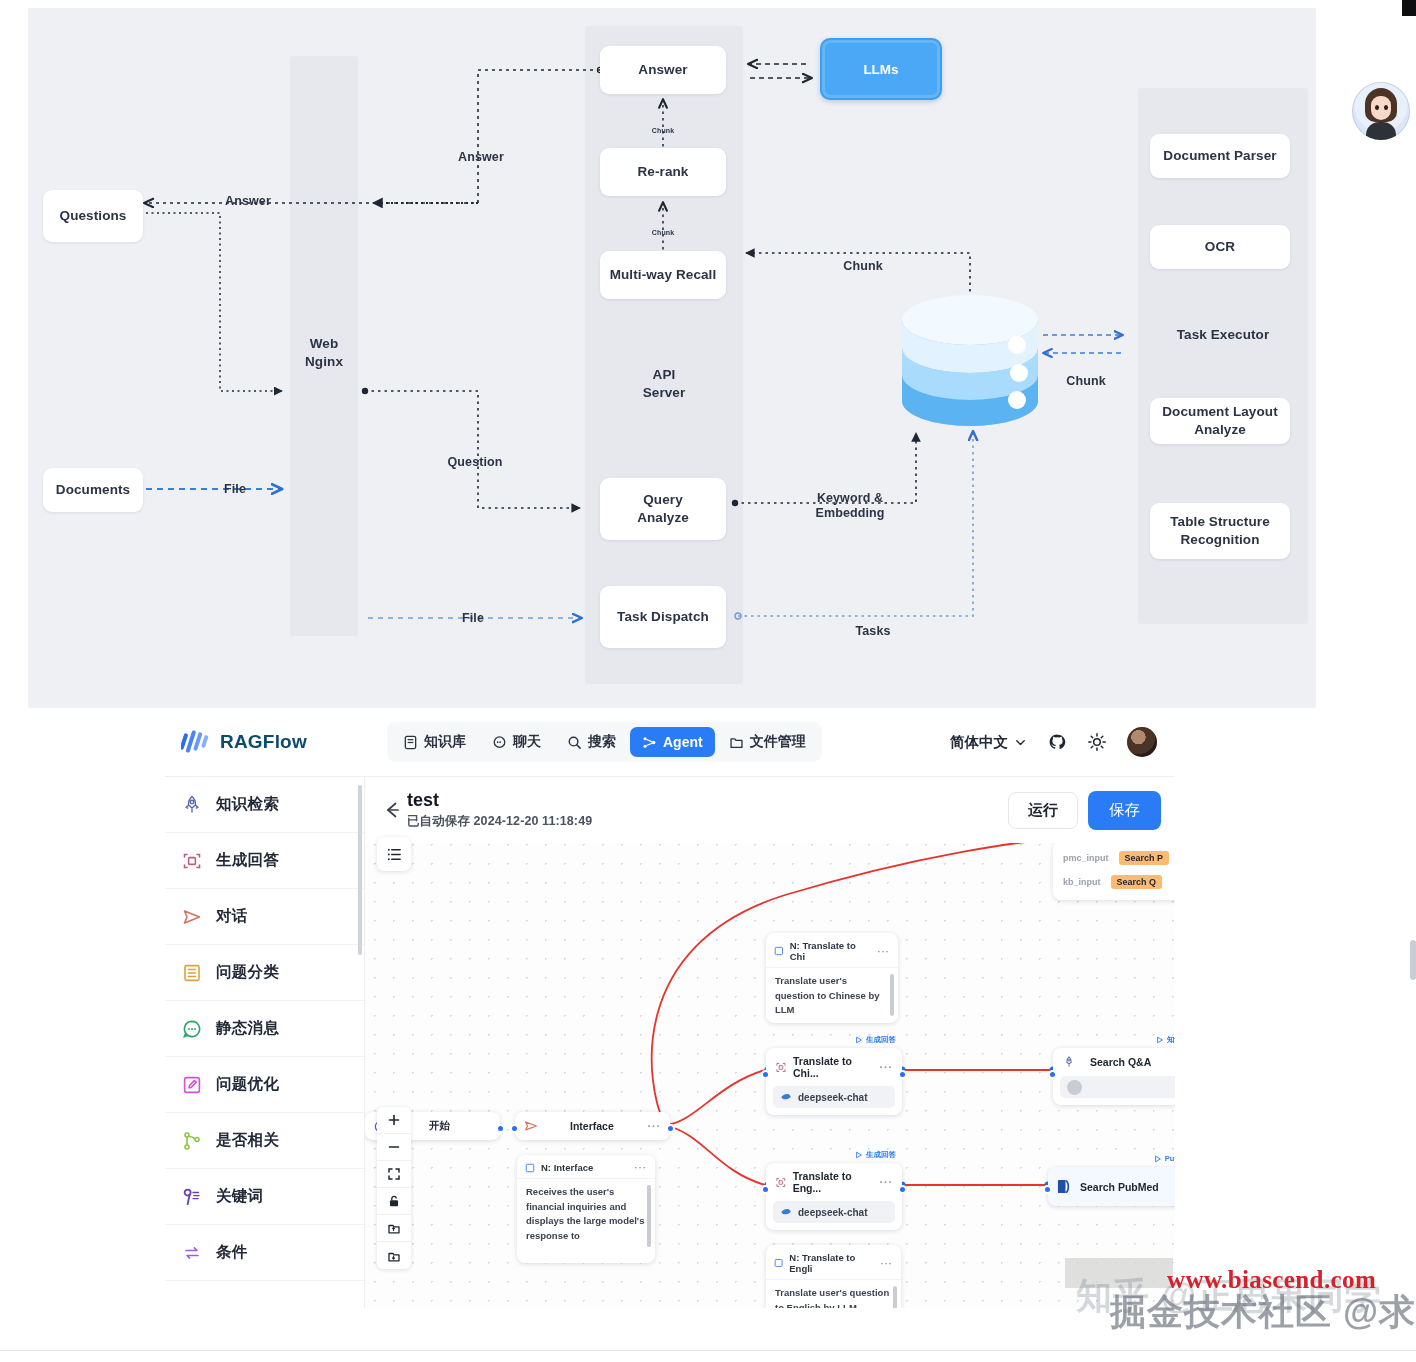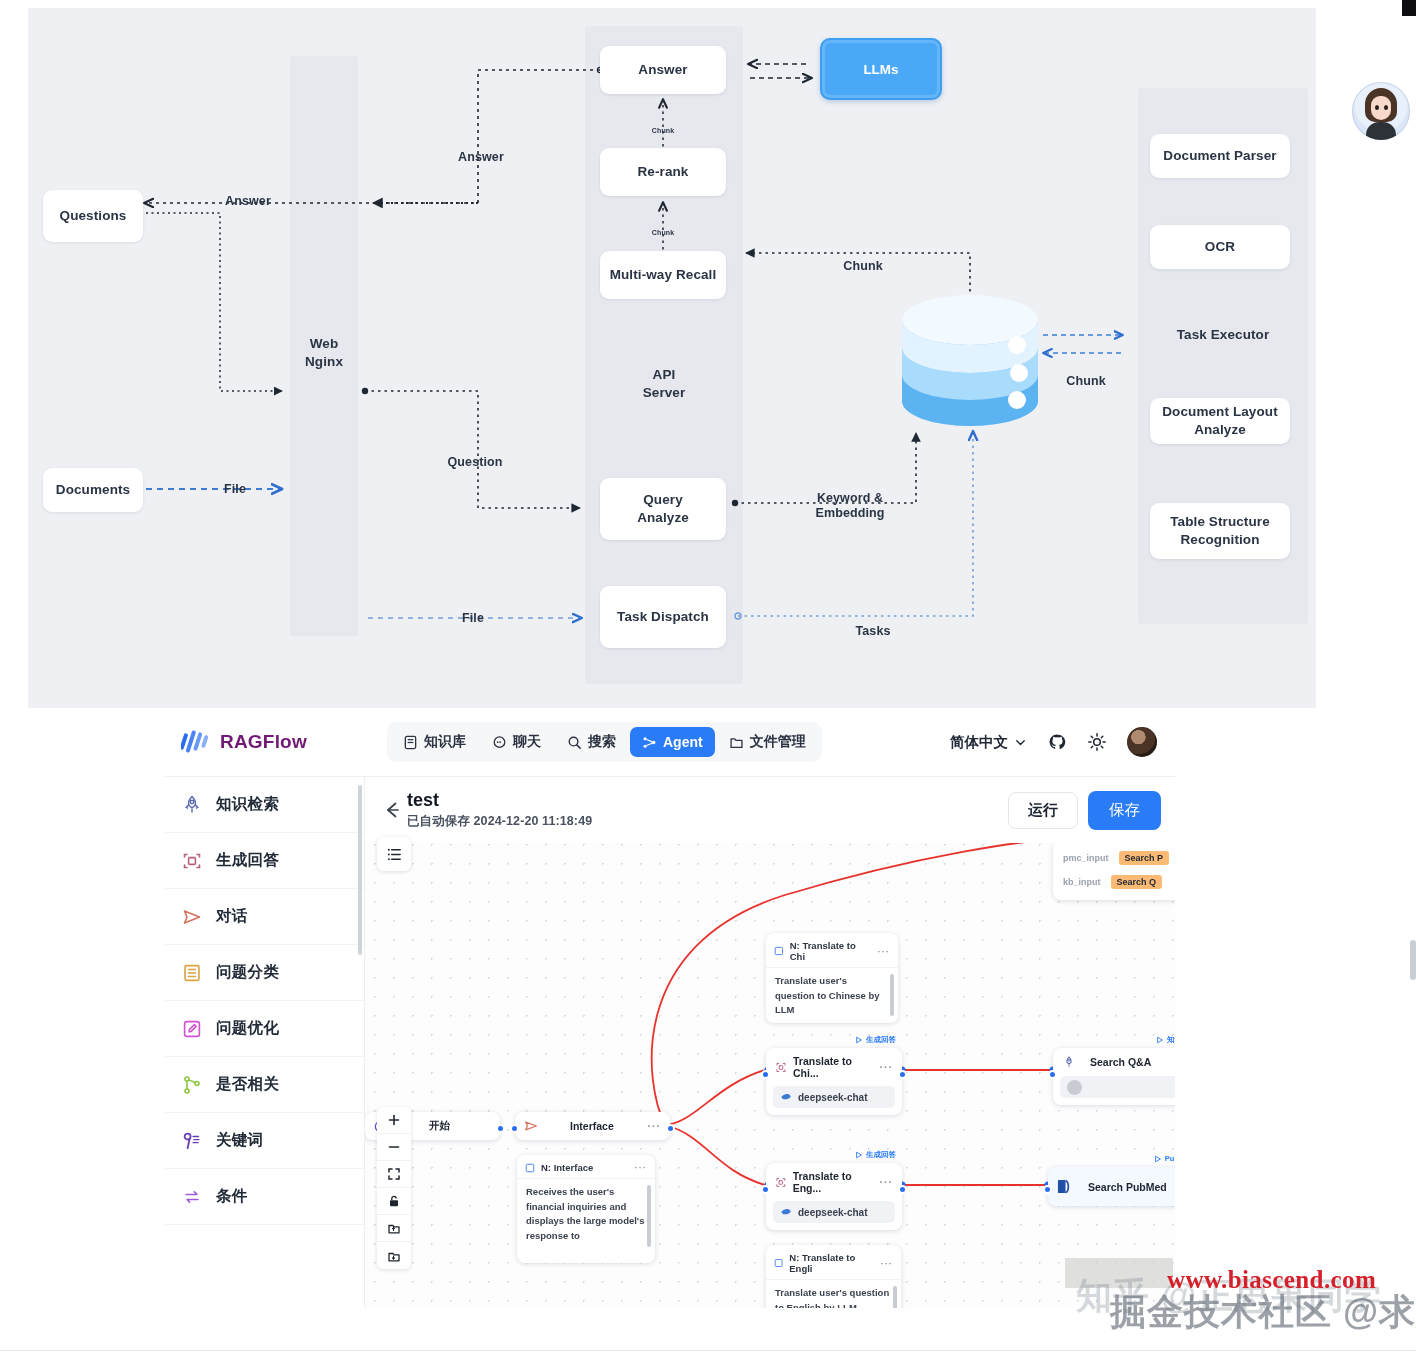--- a/index.html
+++ b/index.html
@@ -76,21 +76,21 @@
     background: #ffffff;
   }
   .app-header {
     position: relative; height: 68px;
     display: flex; align-items: center;
     padding: 0 14px 0 16px;
     background: #fff;
   }
   .brand { display:flex; align-items:center; gap:9px; width:200px; }
   .brand-mark { width: 30px; height: 26px; flex: 0 0 auto; }
-  .brand-name { font-size: 19px; font-weight: 700; color: #701a75; letter-spacing:.2px; }
+  .brand-name { font-size: 19px; font-weight: 700; color: #0c4a6e; letter-spacing:.2px; }
   .navtabs {
     display:flex; align-items:center; gap:2px;
     background:#f6f7f9; border-radius: 9px; padding: 4px;
     margin-left: 6px;
   }
   .navtab {
     display:flex; align-items:center; gap:6px;
     padding: 7px 12px; border-radius: 7px;
     font-size: 14px; font-weight: 700; color: #2b3241;
     white-space: nowrap; cursor: pointer;
@@ -532,20 +532,31 @@
         <div class="side-item">
           <svg width="22" height="22" viewBox="0 0 22 22">
             <rect x="4" y="3.6" width="14" height="14.8" rx="1.6" fill="none" stroke="#d9a441" stroke-width="1.6"></rect>
             <g stroke="#d9a441" stroke-width="1.5" stroke-linecap="round">
               <line x1="7.4" y1="7.4" x2="14.4" y2="7.4"></line>
               <line x1="7.4" y1="11" x2="14.4" y2="11"></line>
               <line x1="7.4" y1="14.6" x2="14.4" y2="14.6"></line>
             </g>
           </svg>
           <span class="lbl">问题分类</span>
+        </div>
+        <div class="side-item">
+          <svg width="22" height="22" viewBox="0 0 22 22">
+            <path d="M11 3.4a7.6 7.6 0 1 1-6.3 11.9L3.4 18.6l3.4-1.3A7.6 7.6 0 0 1 11 3.4z" fill="none" stroke="#2ea36a" stroke-width="1.6"></path>
+            <g fill="#2ea36a">
+                <circle cx="8" cy="11" r="1"></circle>
+                <circle cx="11" cy="11" r="1"></circle>
+                <circle cx="14" cy="11" r="1"></circle>
+              </g>
+          </svg>
+          <span class="lbl">静态消息</span>
         </div>
         <div class="side-item">
           <svg width="22" height="22" viewBox="0 0 22 22">
             <rect x="3.6" y="3.6" width="14.8" height="14.8" rx="2.2" fill="none" stroke="#d450d4" stroke-width="1.6"></rect>
             <path d="M8 13.8l.4-2.2 5-5 1.8 1.8-5 5z" fill="none" stroke="#d450d4" stroke-width="1.5" stroke-linejoin="round"></path>
           </svg>
           <span class="lbl">问题优化</span>
         </div>
         <div class="side-item">
           <svg width="22" height="22" viewBox="0 0 22 22">
@@ -834,21 +845,21 @@
               <svg width="8" height="8" viewBox="0 0 10 10">
                   <path d="M2 1.5 8 5 2 8.5z" fill="none" stroke="#2a7bf6" stroke-width="1.1"></path>
                 </svg>
               <span>PubMed</span>
             </div>
             <div class="fnode-row" style="padding:11px 9px;">
               <svg width="17" height="17" viewBox="0 0 18 18">
                 <rect x="1" y="2" width="8" height="14" rx="1" fill="#1f4fa8"></rect>
                 <path d="M9 2.6c4 1.6 4 11.8 0 12.8" fill="none" stroke="#1f4fa8" stroke-width="1.8"></path>
               </svg>
-              <span style="margin-left:8px;text-align:center;">Search PubMed</span>
+              <span style="text-align:center;">Search PubMed</span>
 
             </div>
             <span class="port" style="left:-5px; top:18px;"></span>
           </div>
 
         </div>
       </div>
     </div>
   </div>
 

